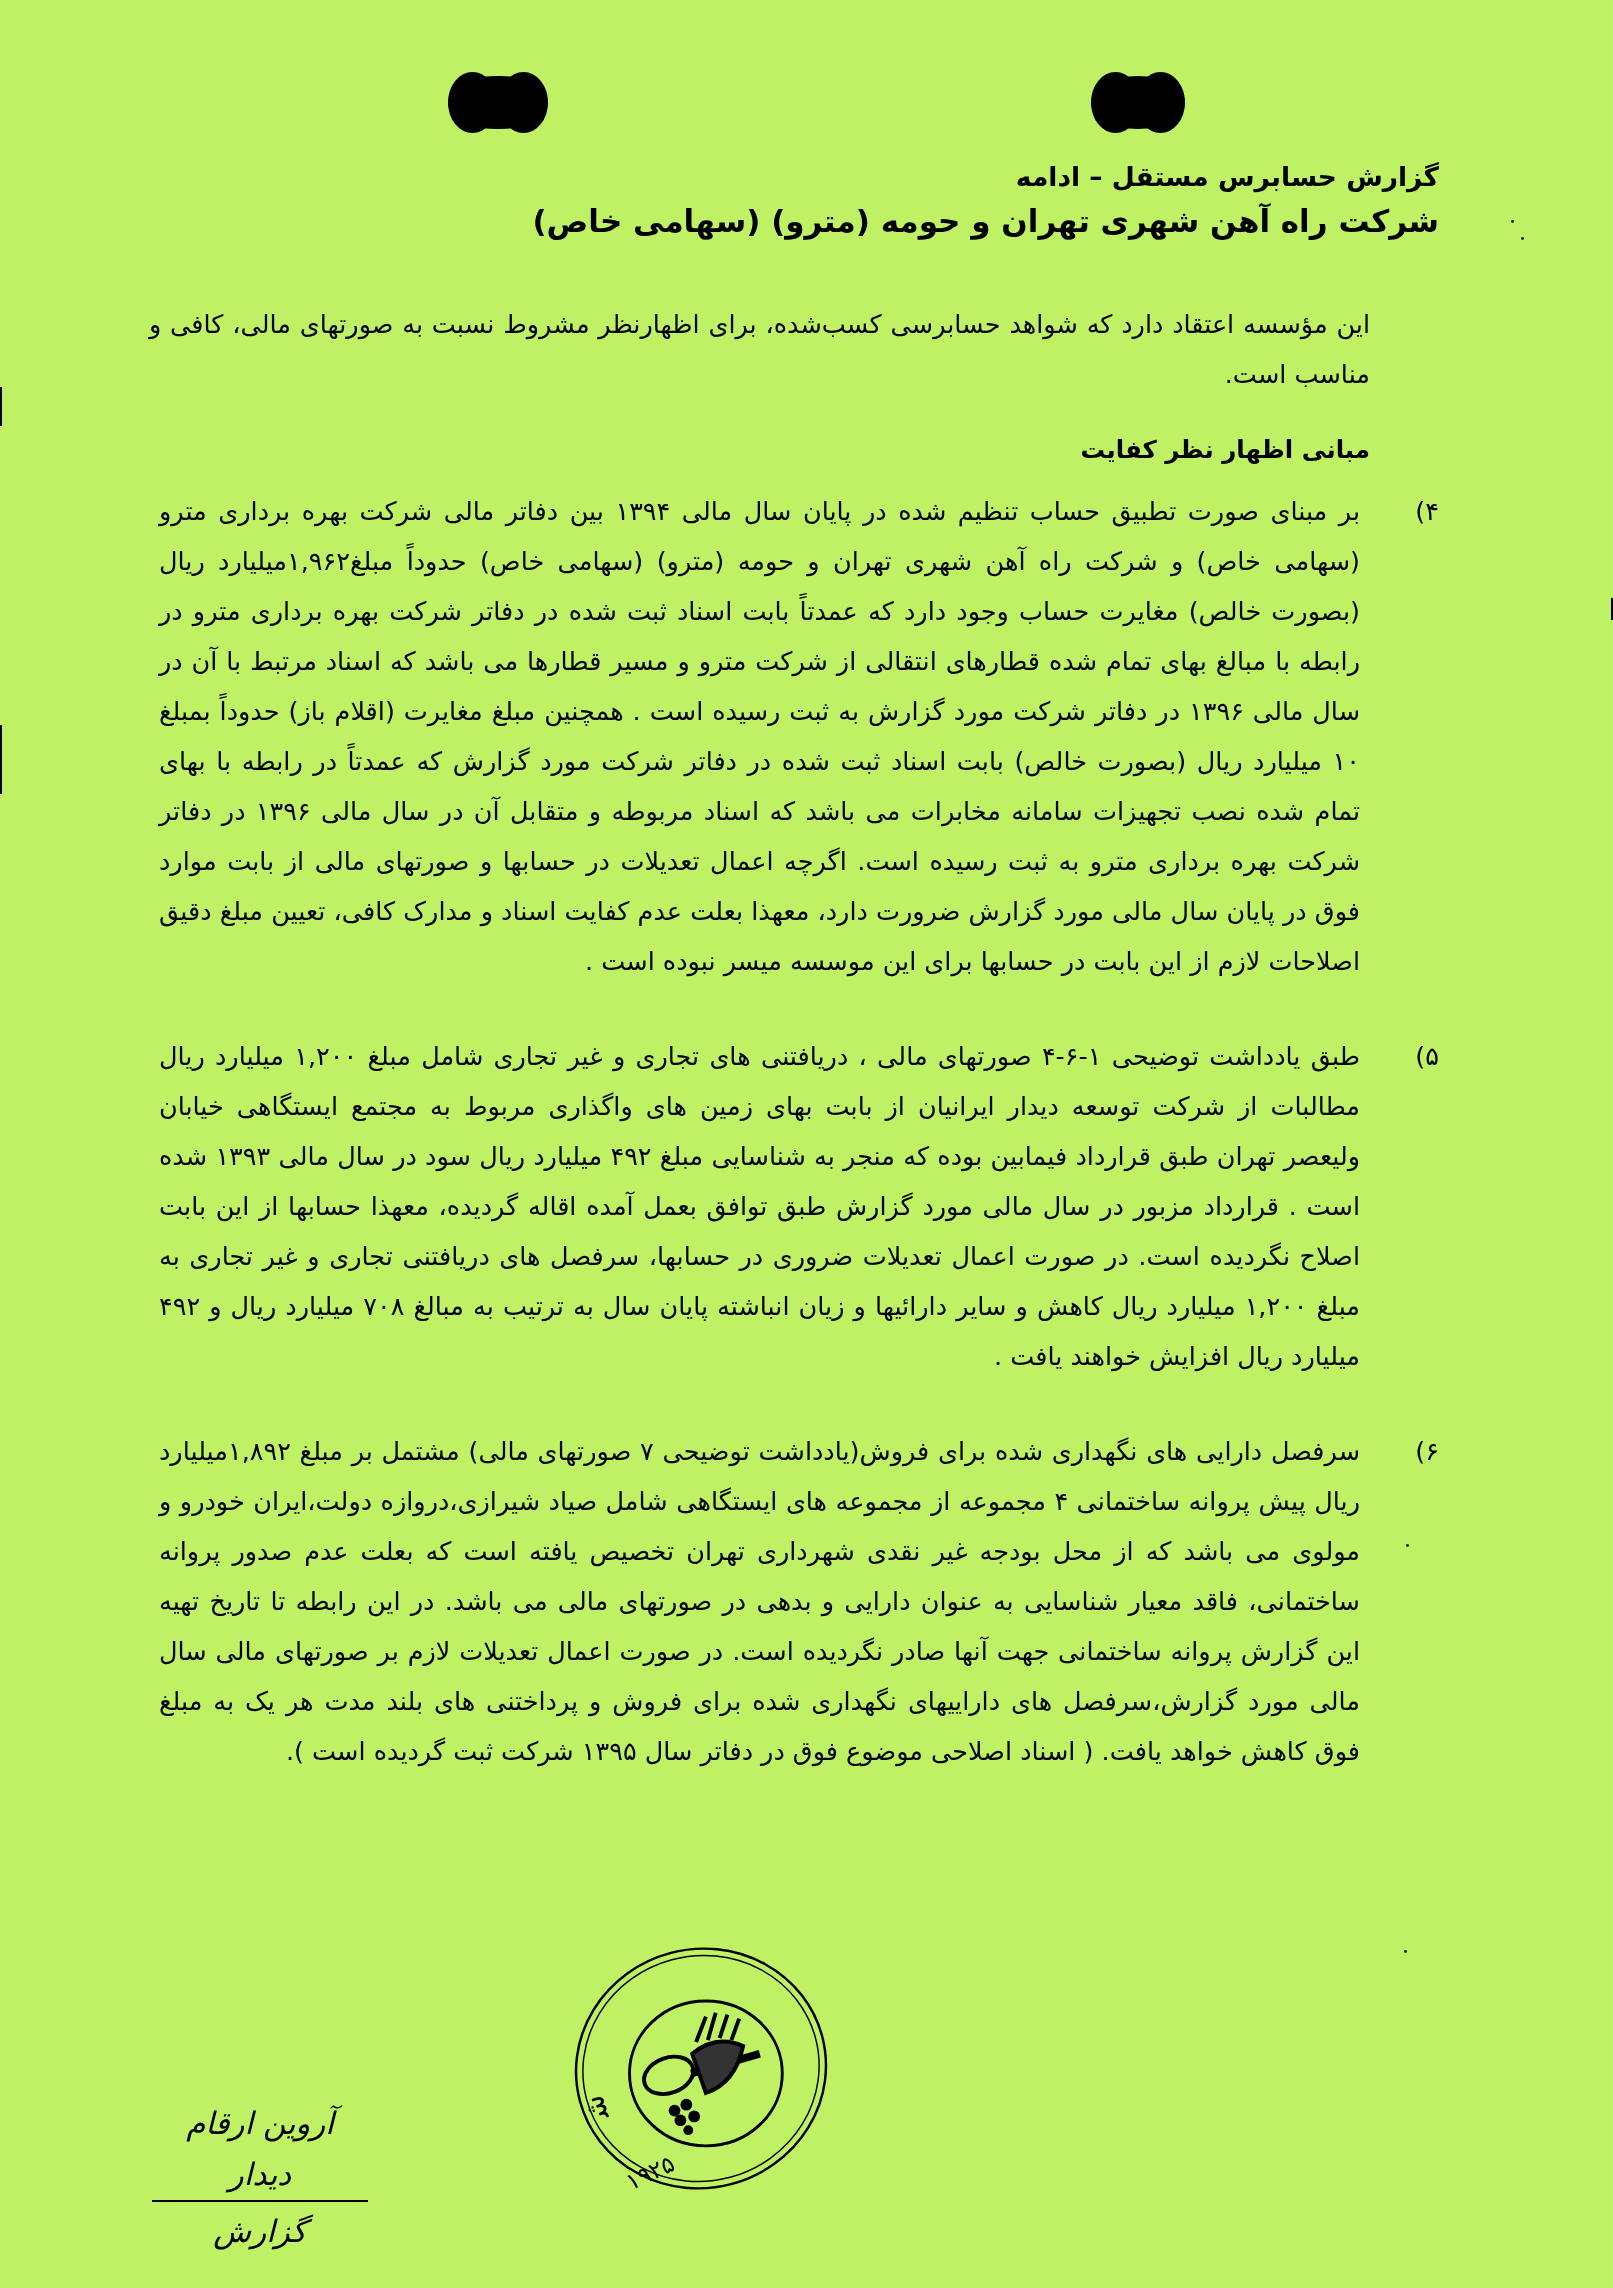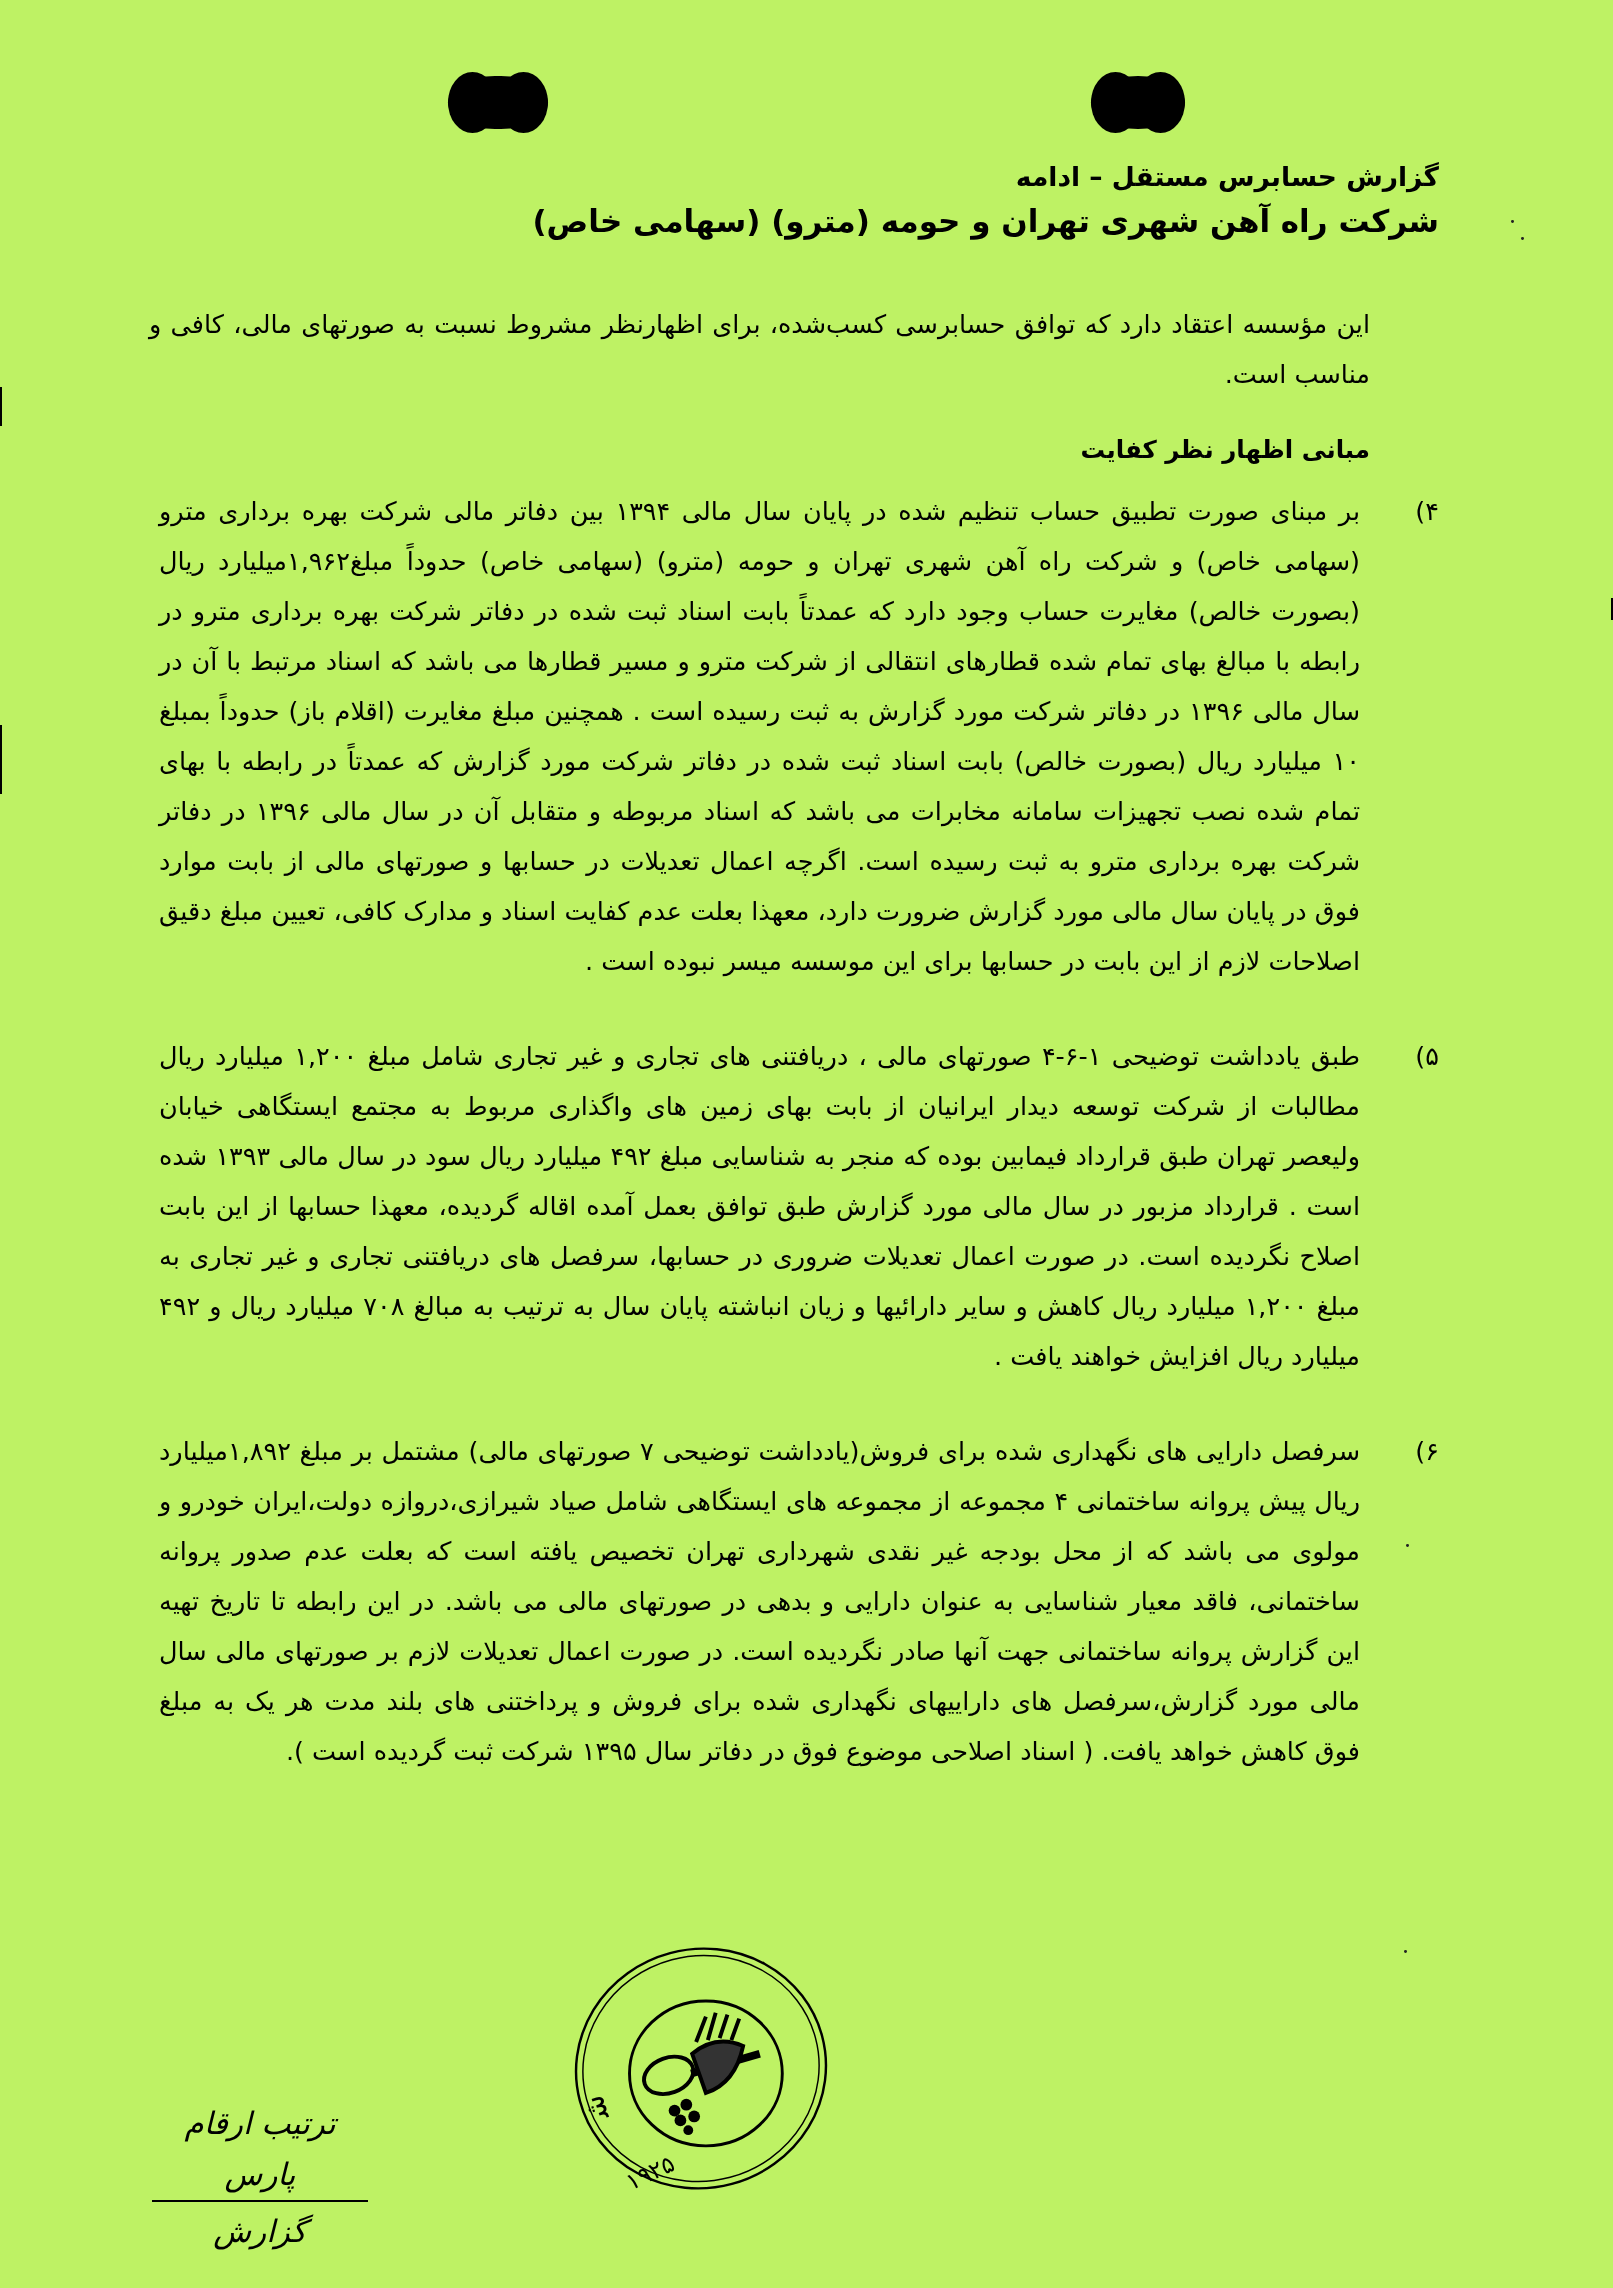--- a/index.html
+++ b/index.html
@@ -142,21 +142,21 @@
   <div class="speck" style="left:1521px; top:237px;"></div>
   <div class="speck" style="left:1406px; top:1544px;"></div>
   <div class="speck" style="left:1404px; top:1950px;"></div>
 
   <div class="header">
     <div class="line1">گزارش حسابرس مستقل – ادامه</div>
     <div class="line2">شرکت راه آهن شهری تهران و حومه (مترو) (سهامی خاص)</div>
   </div>
 
   <div class="content">
-    <p class="intro">این مؤسسه اعتقاد دارد که توافق حسابرسی کسب‌شده، برای اظهارنظر مشروط نسبت به صورتهای مالی، کافی و مناسب است.</p>
+    <p class="intro">این مؤسسه اعتقاد دارد که شواهد حسابرسی کسب‌شده، برای اظهارنظر مشروط نسبت به صورتهای مالی، کافی و مناسب است.</p>
 
     <div class="section-heading">مبانی اظهار نظر کفایت</div>
 
     <div class="numbered p4">
       <span class="num">۴)</span>
       <p>بر مبنای صورت تطبیق حساب تنظیم شده در پایان سال مالی ۱۳۹۴ بین دفاتر مالی شرکت بهره برداری مترو (سهامی خاص) و شرکت راه آهن شهری تهران و حومه (مترو) (سهامی خاص) حدوداً مبلغ۱,۹۶۲میلیارد ریال (بصورت خالص) مغایرت حساب وجود دارد که عمدتاً بابت اسناد ثبت شده در دفاتر شرکت بهره برداری مترو در رابطه با مبالغ بهای تمام شده قطارهای انتقالی از شرکت مترو و مسیر قطارها می باشد که اسناد مرتبط با آن در سال مالی ۱۳۹۶ در دفاتر شرکت مورد گزارش به ثبت رسیده است . همچنین مبلغ مغایرت (اقلام باز) حدوداً بمبلغ ۱۰ میلیارد ریال (بصورت خالص) بابت اسناد ثبت شده در دفاتر شرکت مورد گزارش که عمدتاً در رابطه با بهای تمام شده نصب تجهیزات سامانه مخابرات می باشد که اسناد مربوطه و متقابل آن در سال مالی ۱۳۹۶ در دفاتر شرکت بهره برداری مترو به ثبت رسیده است. اگرچه اعمال تعدیلات در حسابها و صورتهای مالی از بابت موارد فوق در پایان سال مالی مورد گزارش ضرورت دارد، معهذا بعلت عدم کفایت اسناد و مدارک کافی، تعیین مبلغ دقیق اصلاحات لازم از این بابت در حسابها برای این موسسه میسر نبوده است .</p>
     </div>
 
     <div class="numbered p5">
       <span class="num">۵)</span>
@@ -191,18 +191,18 @@
         <circle cx="118" cy="178" r="6"></circle>
         <circle cx="130" cy="172" r="6"></circle>
         <circle cx="124" cy="188" r="6"></circle>
         <circle cx="138" cy="184" r="6"></circle>
         <circle cx="132" cy="198" r="5"></circle>
       </g>
     </svg>
   </div>
 
   <div class="signature">
-    <div class="sig-firm">ترتیب ارقام پارس</div>
+    <div class="sig-firm">آروین ارقام دیدار</div>
     <div class="sig-role">گزارش</div>
   </div>
 
 </div>
 
 
 </body></html>

